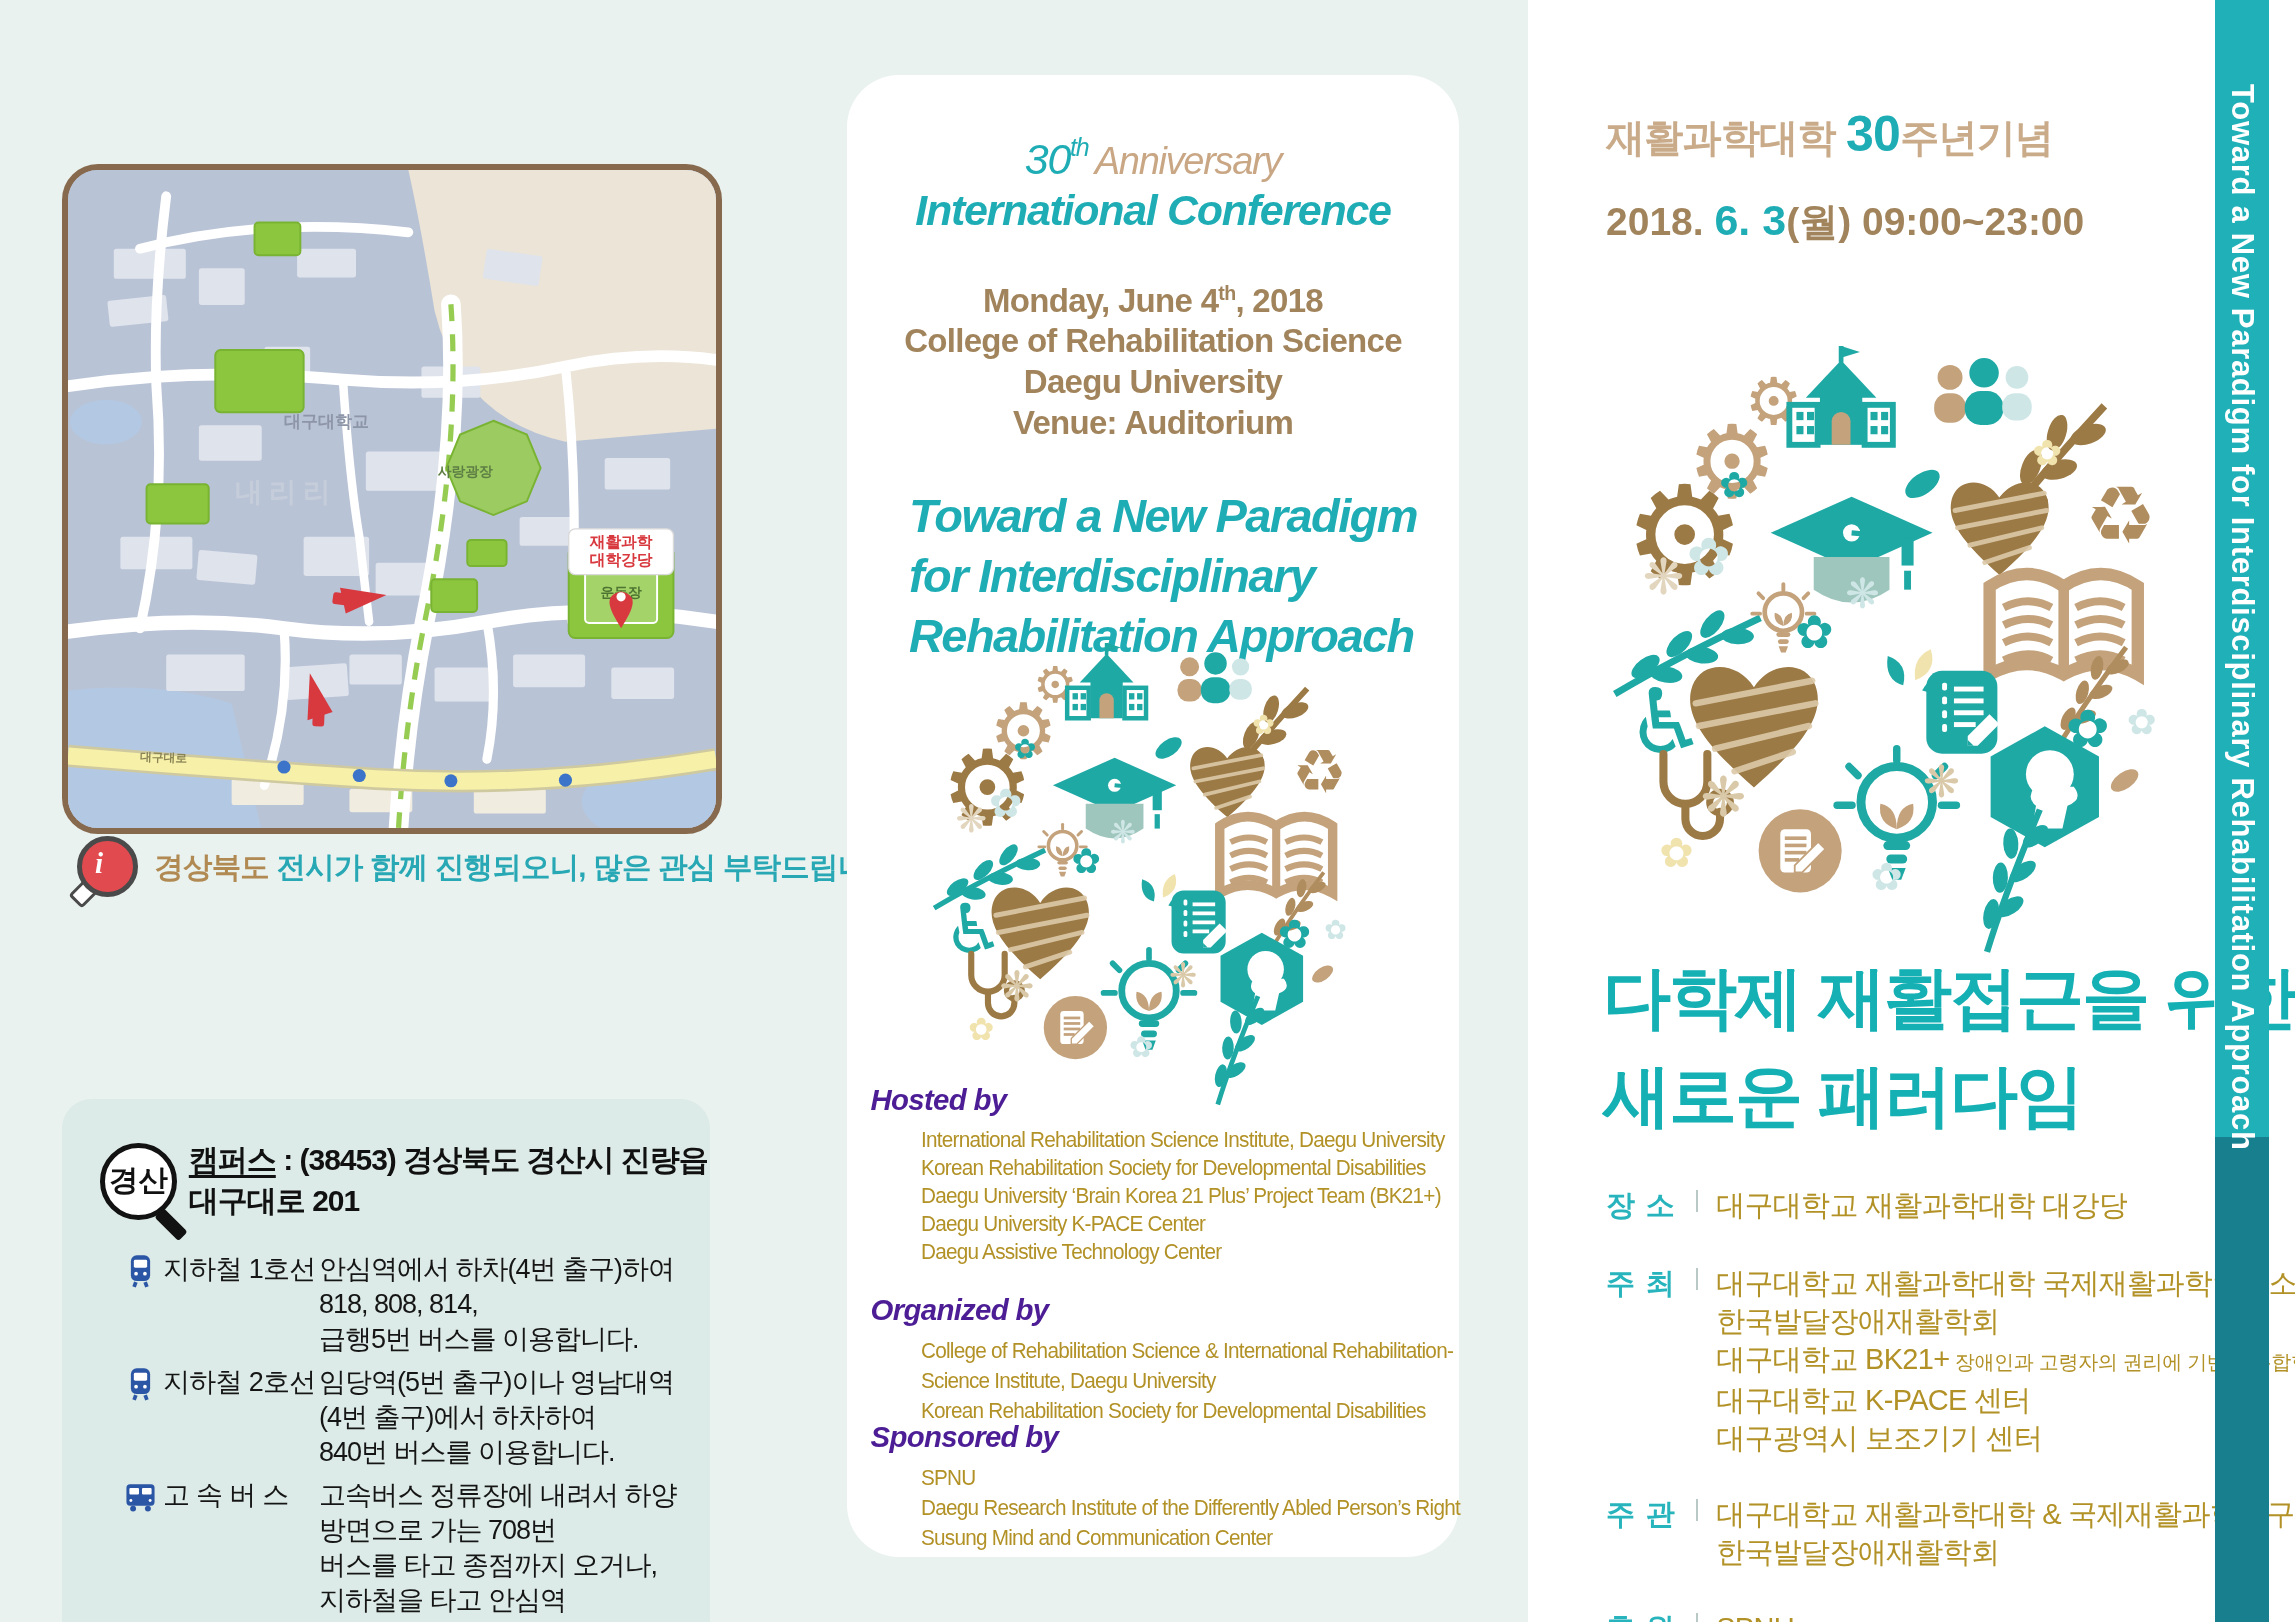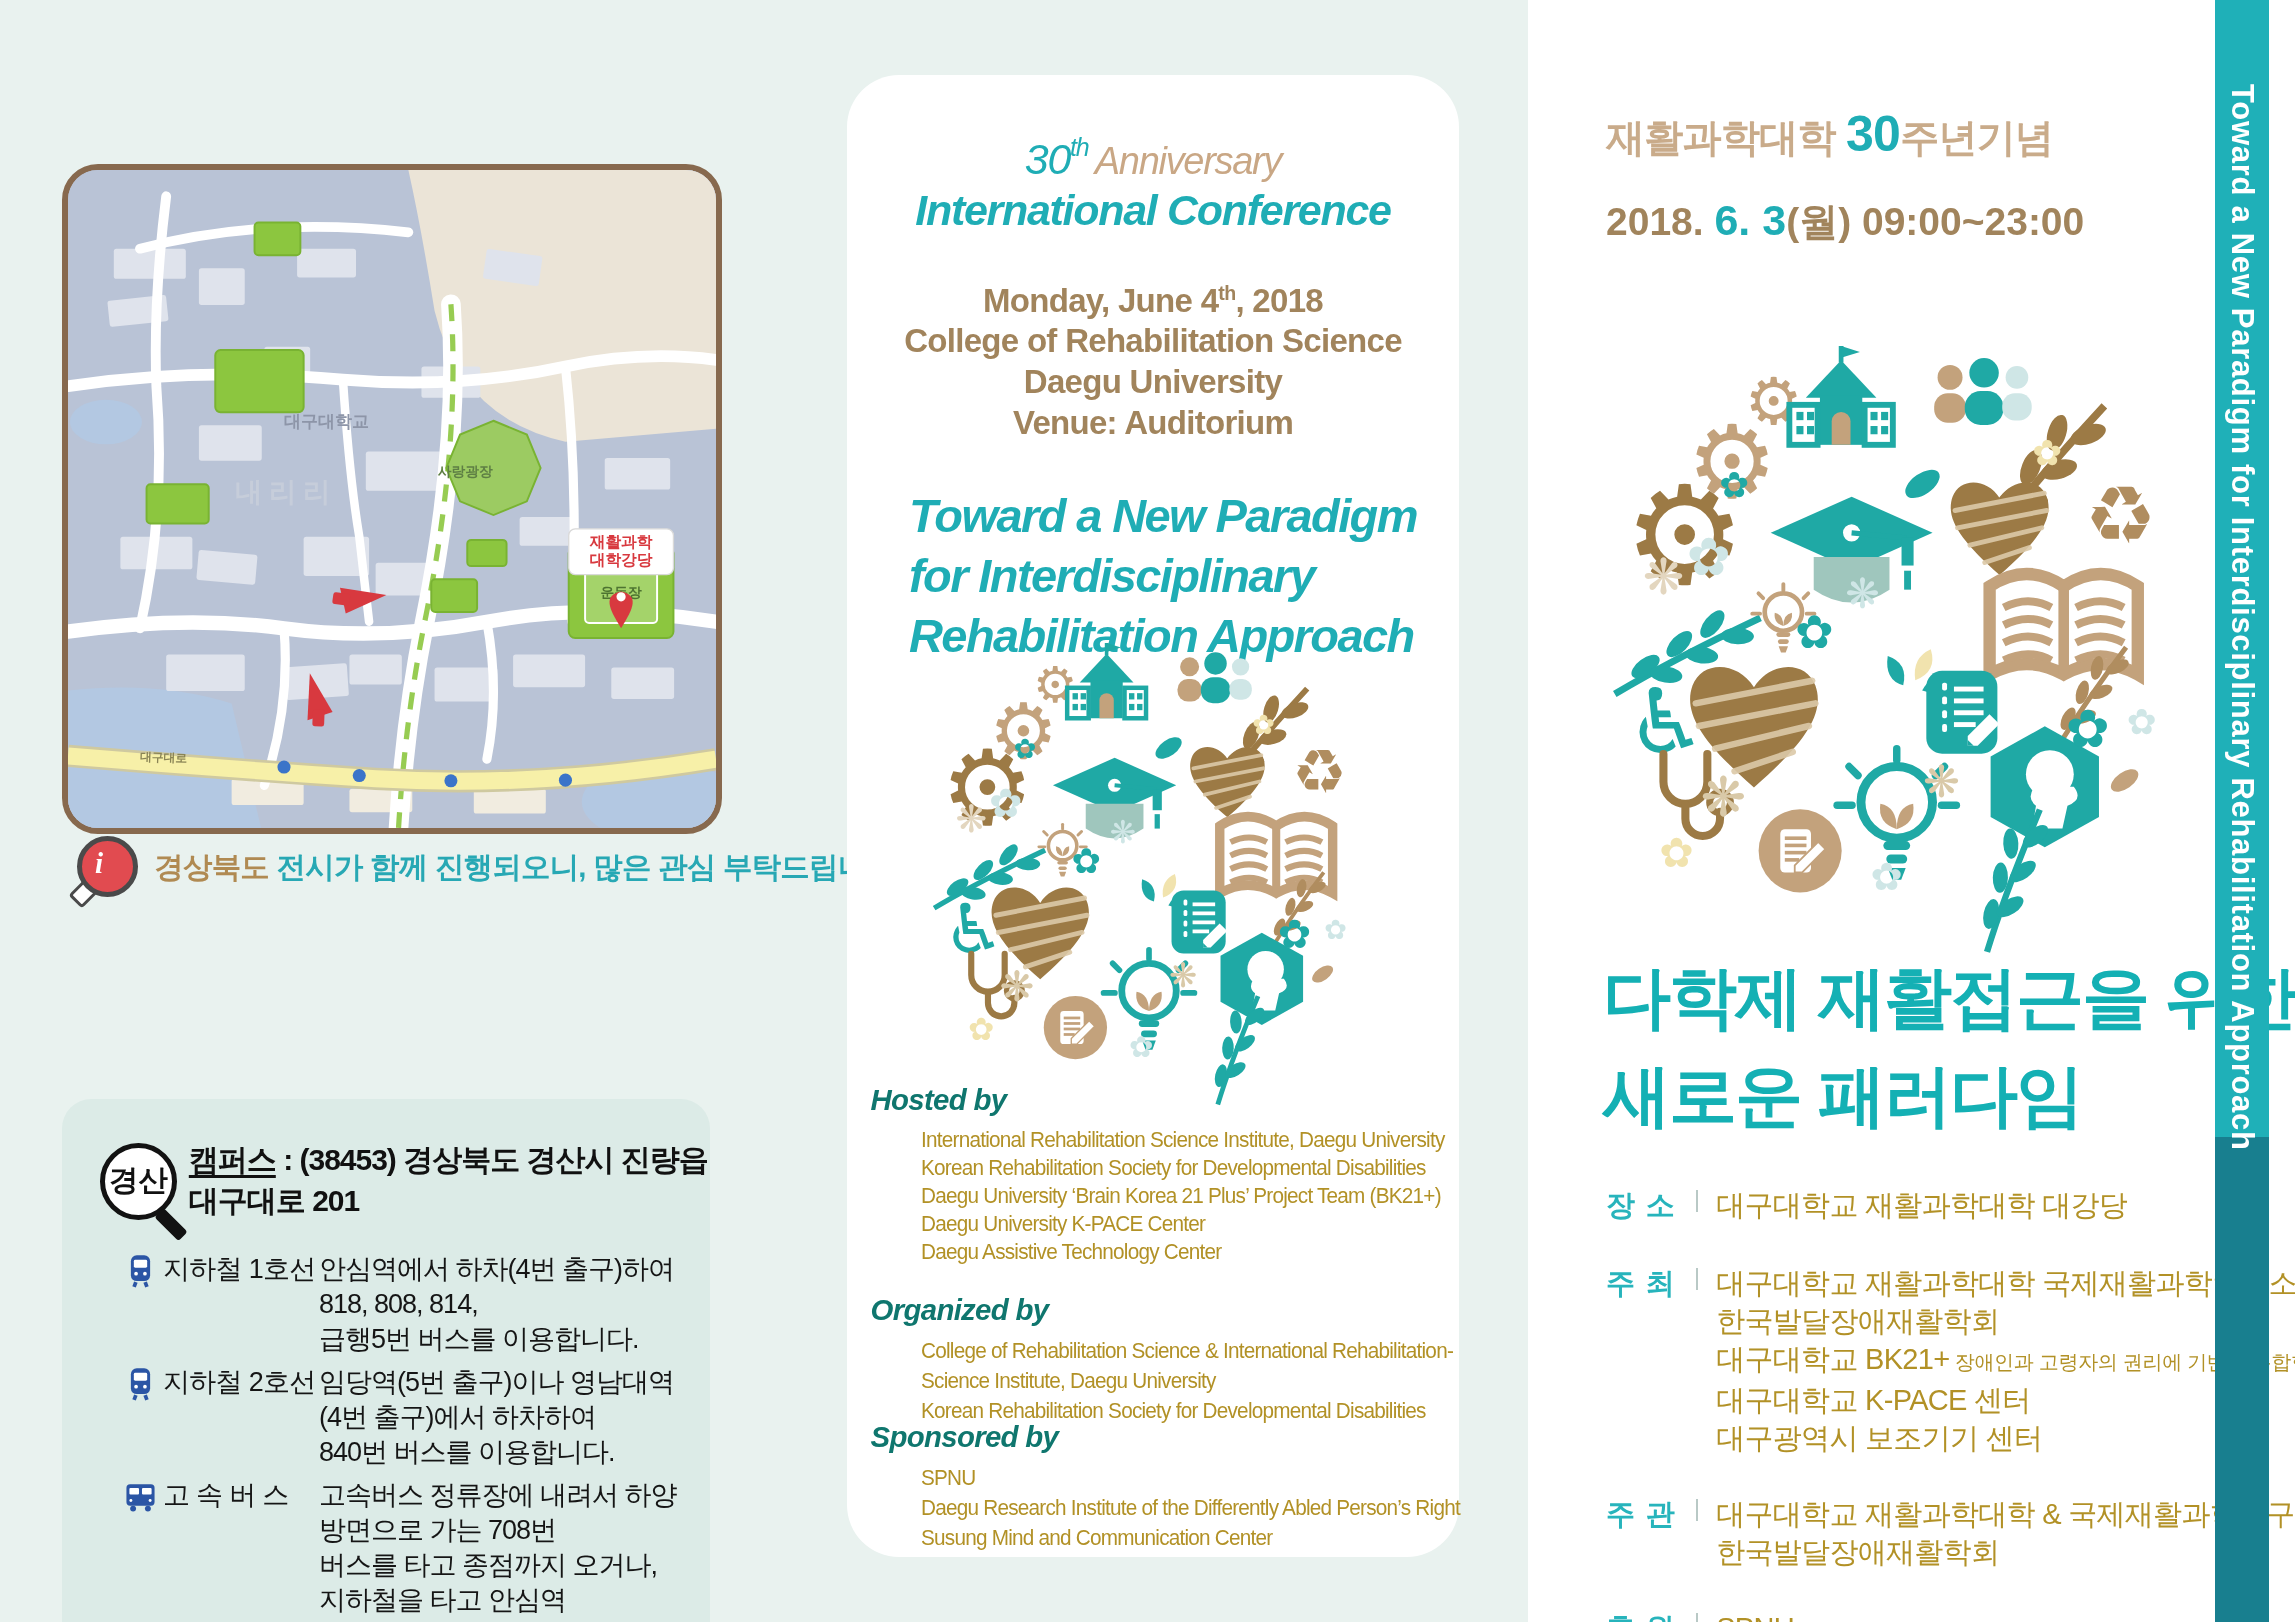--- a/index.html
+++ b/index.html
@@ -43,21 +43,21 @@
   .anniv .n30{color:#1fadb5;font-size:43px;}
   .anniv .sup{color:#1fadb5;font-size:25px;vertical-align:18.3px;}
   .anniv .word{color:#c9a785;font-size:38px;margin-left:6.5px;}
   .conf{margin-top:1.3px;text-align:center;color:#1fadb5;font-size:43px;font-weight:bold;font-style:italic;letter-spacing:-1.3px;}
   .dateline{margin-top:38px;text-align:center;color:#a1845c;font-weight:bold;font-size:33px;line-height:41px;letter-spacing:-0.7px;}
   .dateline .sup{font-size:19.6px;vertical-align:11.8px;}
   .theme{margin:43px 0 0 62px;color:#1fadb5;font-size:47px;font-weight:bold;font-style:italic;
          line-height:60px;letter-spacing:-1.6px;}
   .collage-slot-mid{position:absolute;left:98px;top:571px;width:419px;height:432px;}
   .by-section{position:absolute;left:23.6px;}
-  .by-head{color:#0f766e;font-size:29.4px;font-weight:bold;font-style:italic;letter-spacing:-0.7px;}
+  .by-head{color:#4c1d95;font-size:29.4px;font-weight:bold;font-style:italic;letter-spacing:-0.7px;}
   .by-items{margin:9.2px 0 0 50px;}
   .by-item{color:#b29126;font-size:21.6px;line-height:28px;letter-spacing:-0.8px;transform:scaleX(.96);transform-origin:left;white-space:nowrap;}
   .org .by-item, .spo .by-item{line-height:30px;}
   .pos-host{top:1008px;} .pos-org{top:1218px;} .pos-spo{top:1345px;}
 
   
   .rp-header{position:absolute;left:1606px;top:105px;}
   .rp-l1{color:#c9ab8a;font-size:39px;font-weight:bold;letter-spacing:-0.7px;}
   .rp-l1 .n30{color:#1fadb5;font-size:50px;}
   .rp-l2{margin-top:9.2px;color:#1fadb5;font-size:62px;font-weight:bold;letter-spacing:2.6px;}

